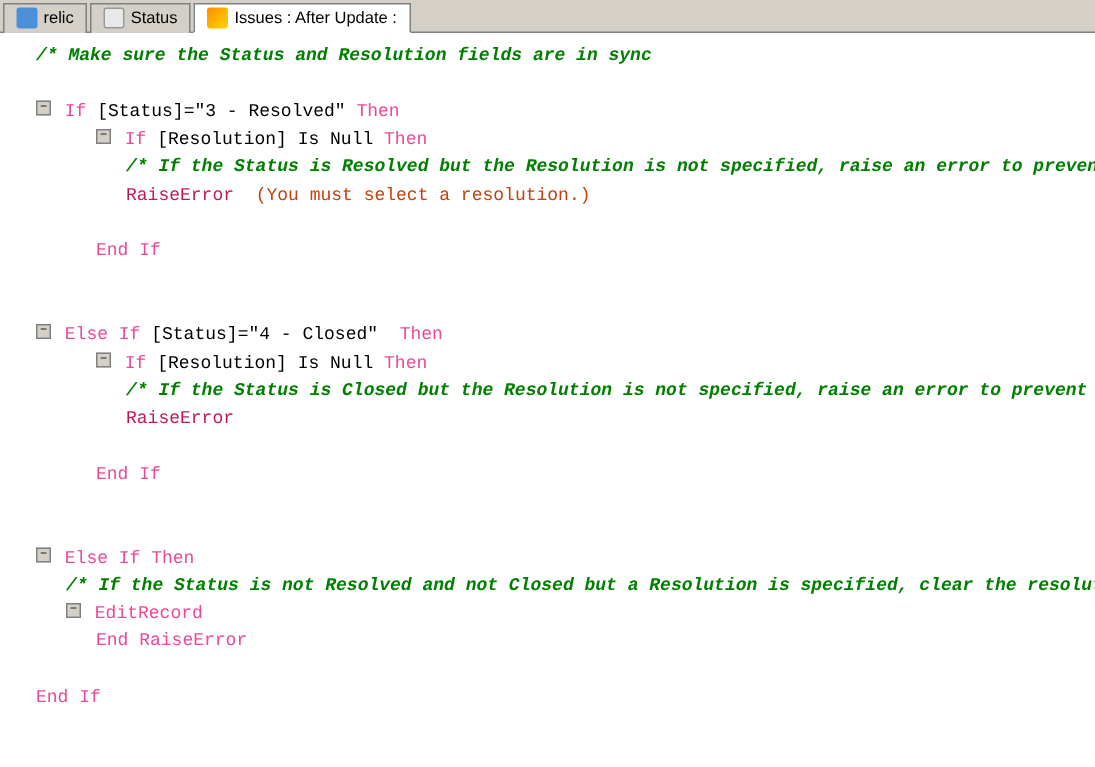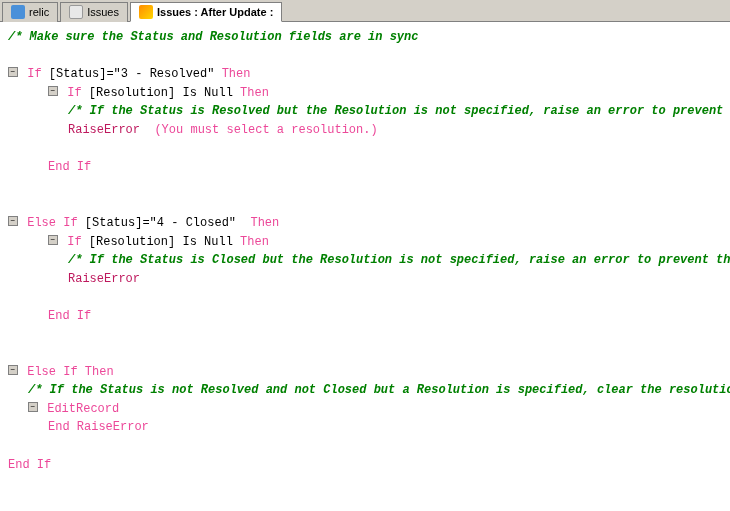--- a/index.html
+++ b/index.html
@@ -32,21 +32,21 @@
       border-bottom: none;
       background: #d4d0c8;
       font-size: 11px;
       font-family: Arial, sans-serif;
       cursor: pointer;
       white-space: nowrap;
     }
     .tab.active {
       background: #ffffff;
       border-bottom: 1px solid #fff;
-      font-weight: bold;
+      font-weight: normal;
     }
     .tab-icon {
       width: 14px;
       height: 14px;
       display: inline-block;
     }
     .tab-icon-relic {
       background: #4a90d9;
       border-radius: 2px;
     }
@@ -60,20 +60,21 @@
       border-radius: 2px;
     }
 
     
     .code-area {
       background: #ffffff;
       padding: 6px 8px;
       overflow: auto;
       height: calc(511px - 22px);
       line-height: 1.55;
+      margin-left: 16px;
     }
 
     .line {
       display: flex;
       align-items: flex-start;
       white-space: nowrap;
     }
 
     .collapse-btn {
       display: inline-block;
@@ -93,33 +94,33 @@
     .indent0 { padding-left: 0px; }
     .indent1 { padding-left: 20px; }
     .indent2 { padding-left: 40px; }
     .indent3 { padding-left: 60px; }
     .indent4 { padding-left: 80px; }
 
     .kw { color: #ec4899; font-weight: normal; }
     .kw-black { color: #be185d; }
     .comment { color: #008000; font-style: italic; font-weight: bold; }
     .string { color: #000000; }
-    .val { color: #ec4899; text-align: center; }
+    .val { color: #c2410c; text-align: center; }
   </style>
 </head>
 <body>
 
 <div class="tab-bar">
   <div class="tab">
     <span class="tab-icon tab-icon-relic"></span>
     <span>relic</span>
   </div>
   <div class="tab">
     <span class="tab-icon tab-icon-issues"></span>
-    <span>Issues</span>
+    <span>Status</span>
   </div>
   <div class="tab active">
     <span class="tab-icon tab-icon-active"></span>
     <span>Issues : After Update :</span>
   </div>
 </div>
 
 <div class="code-area">
 
   <div class="line indent0">

